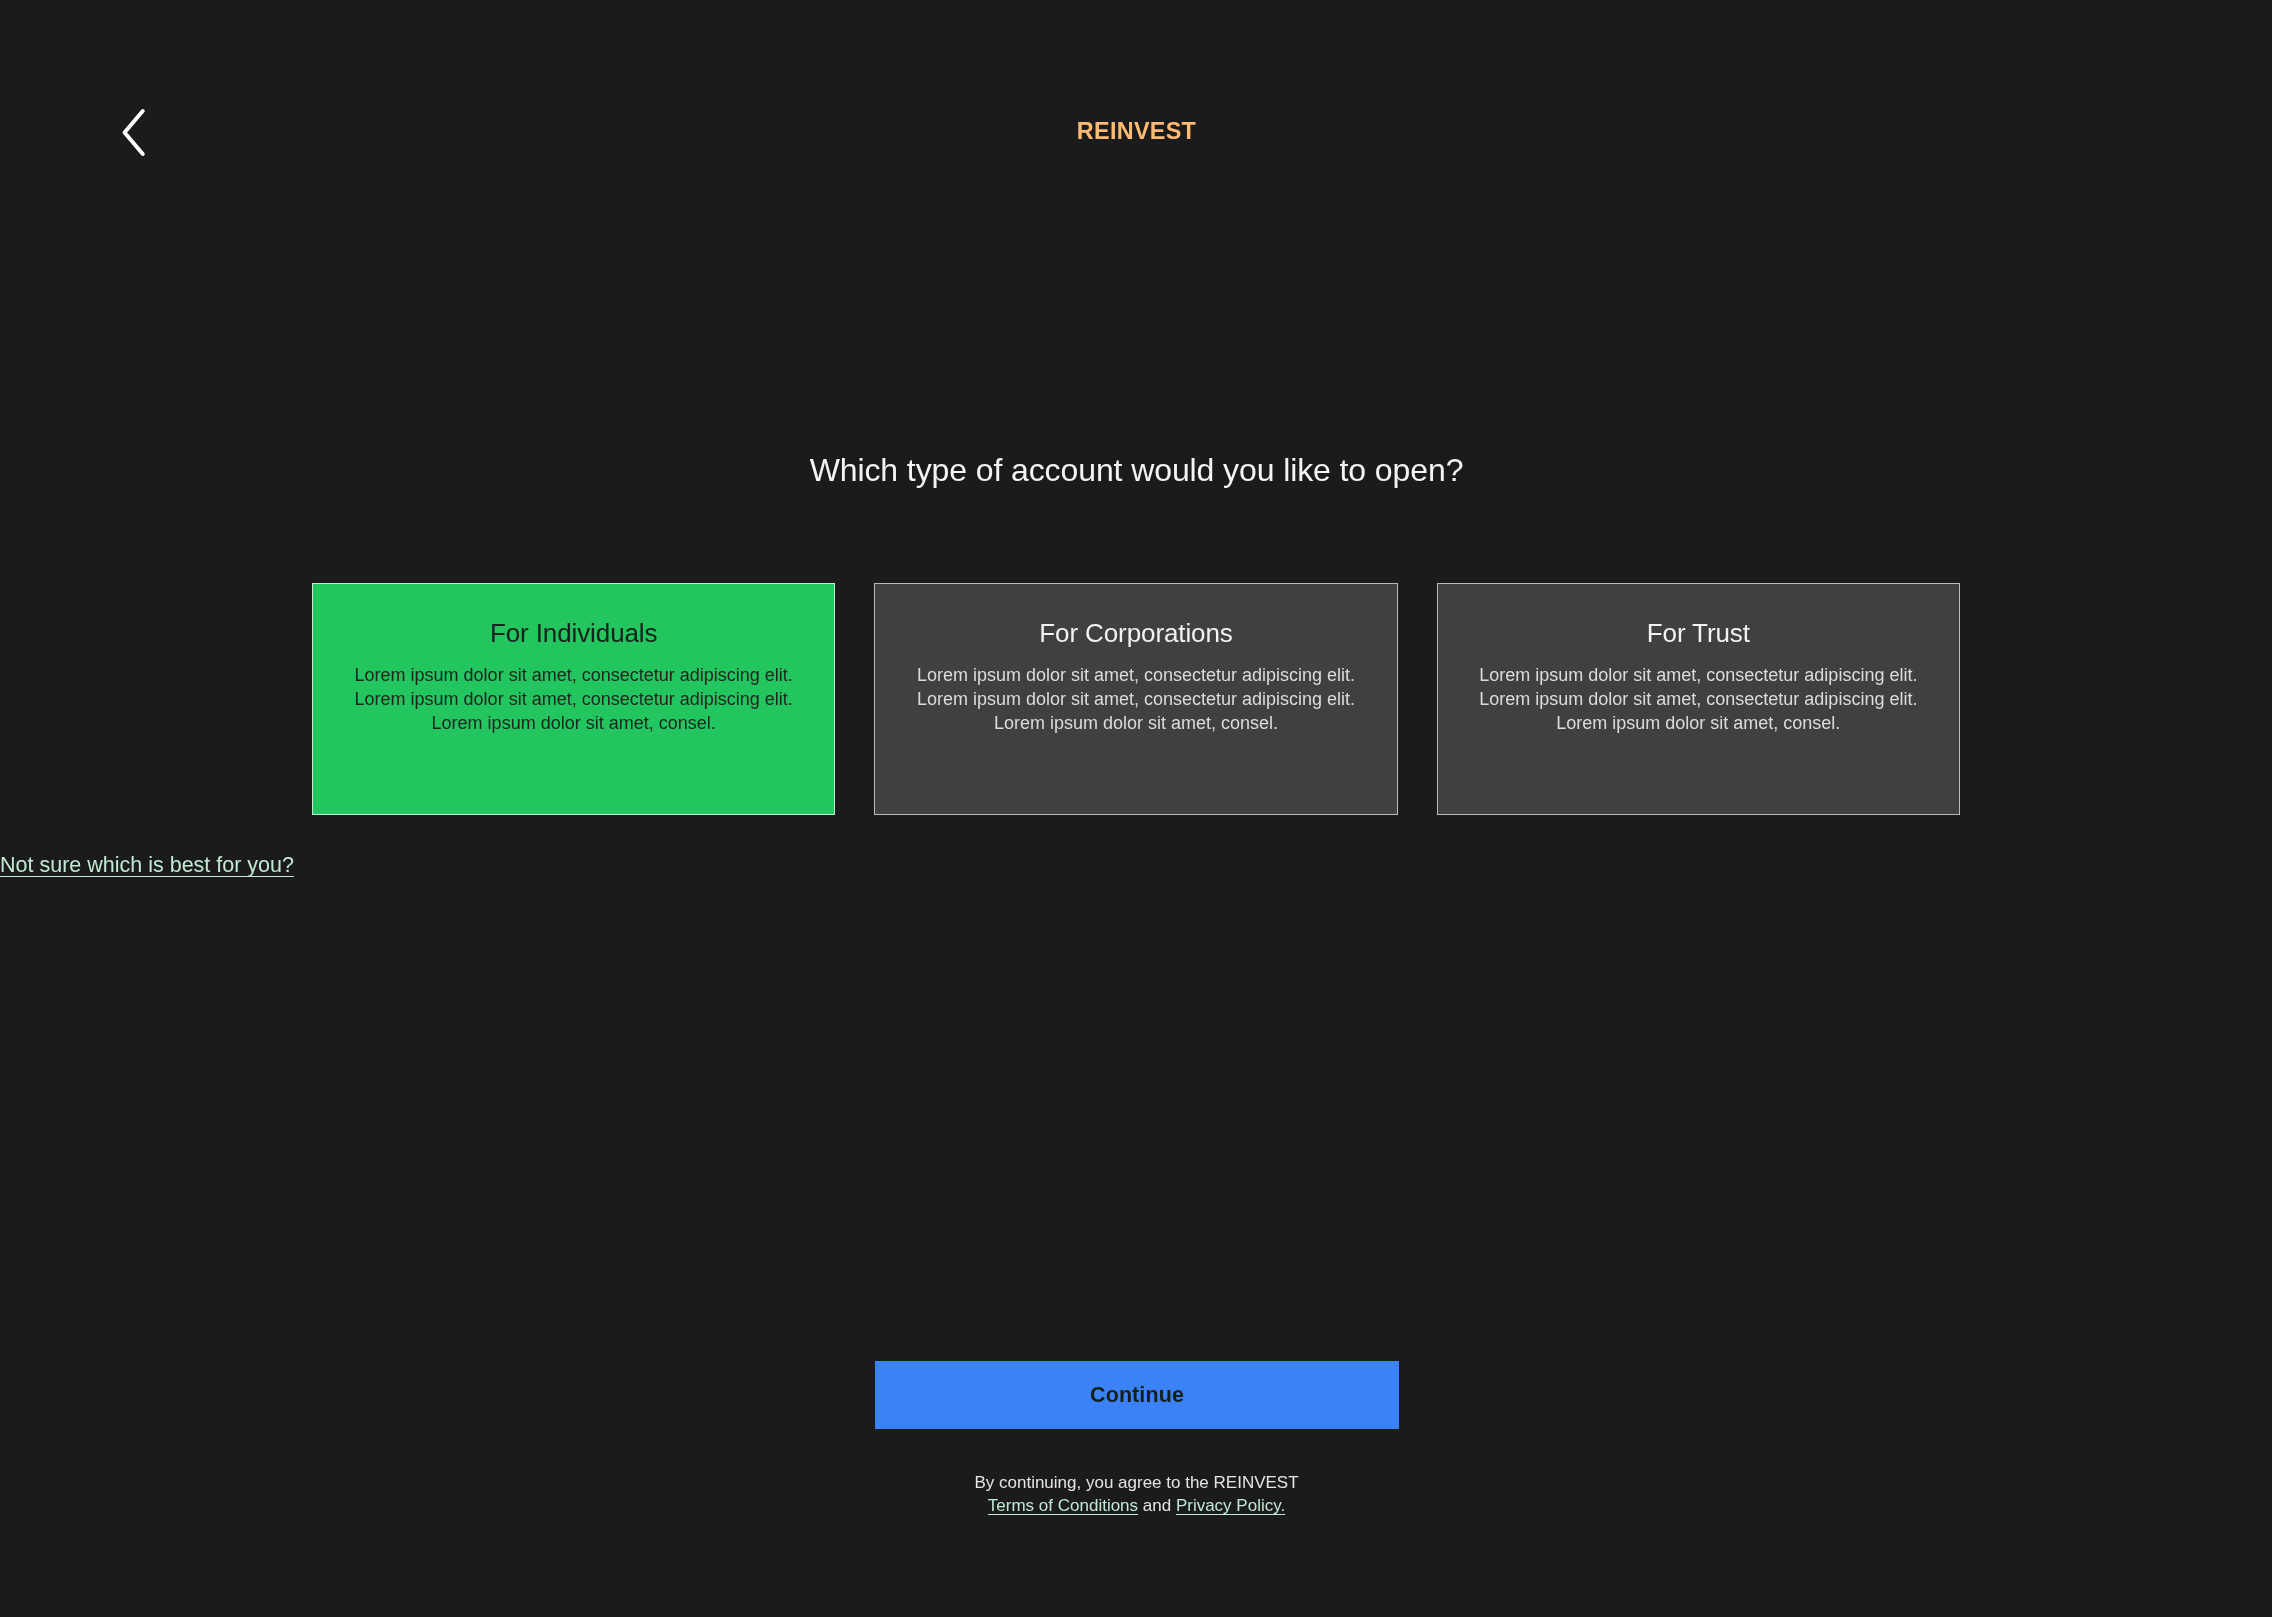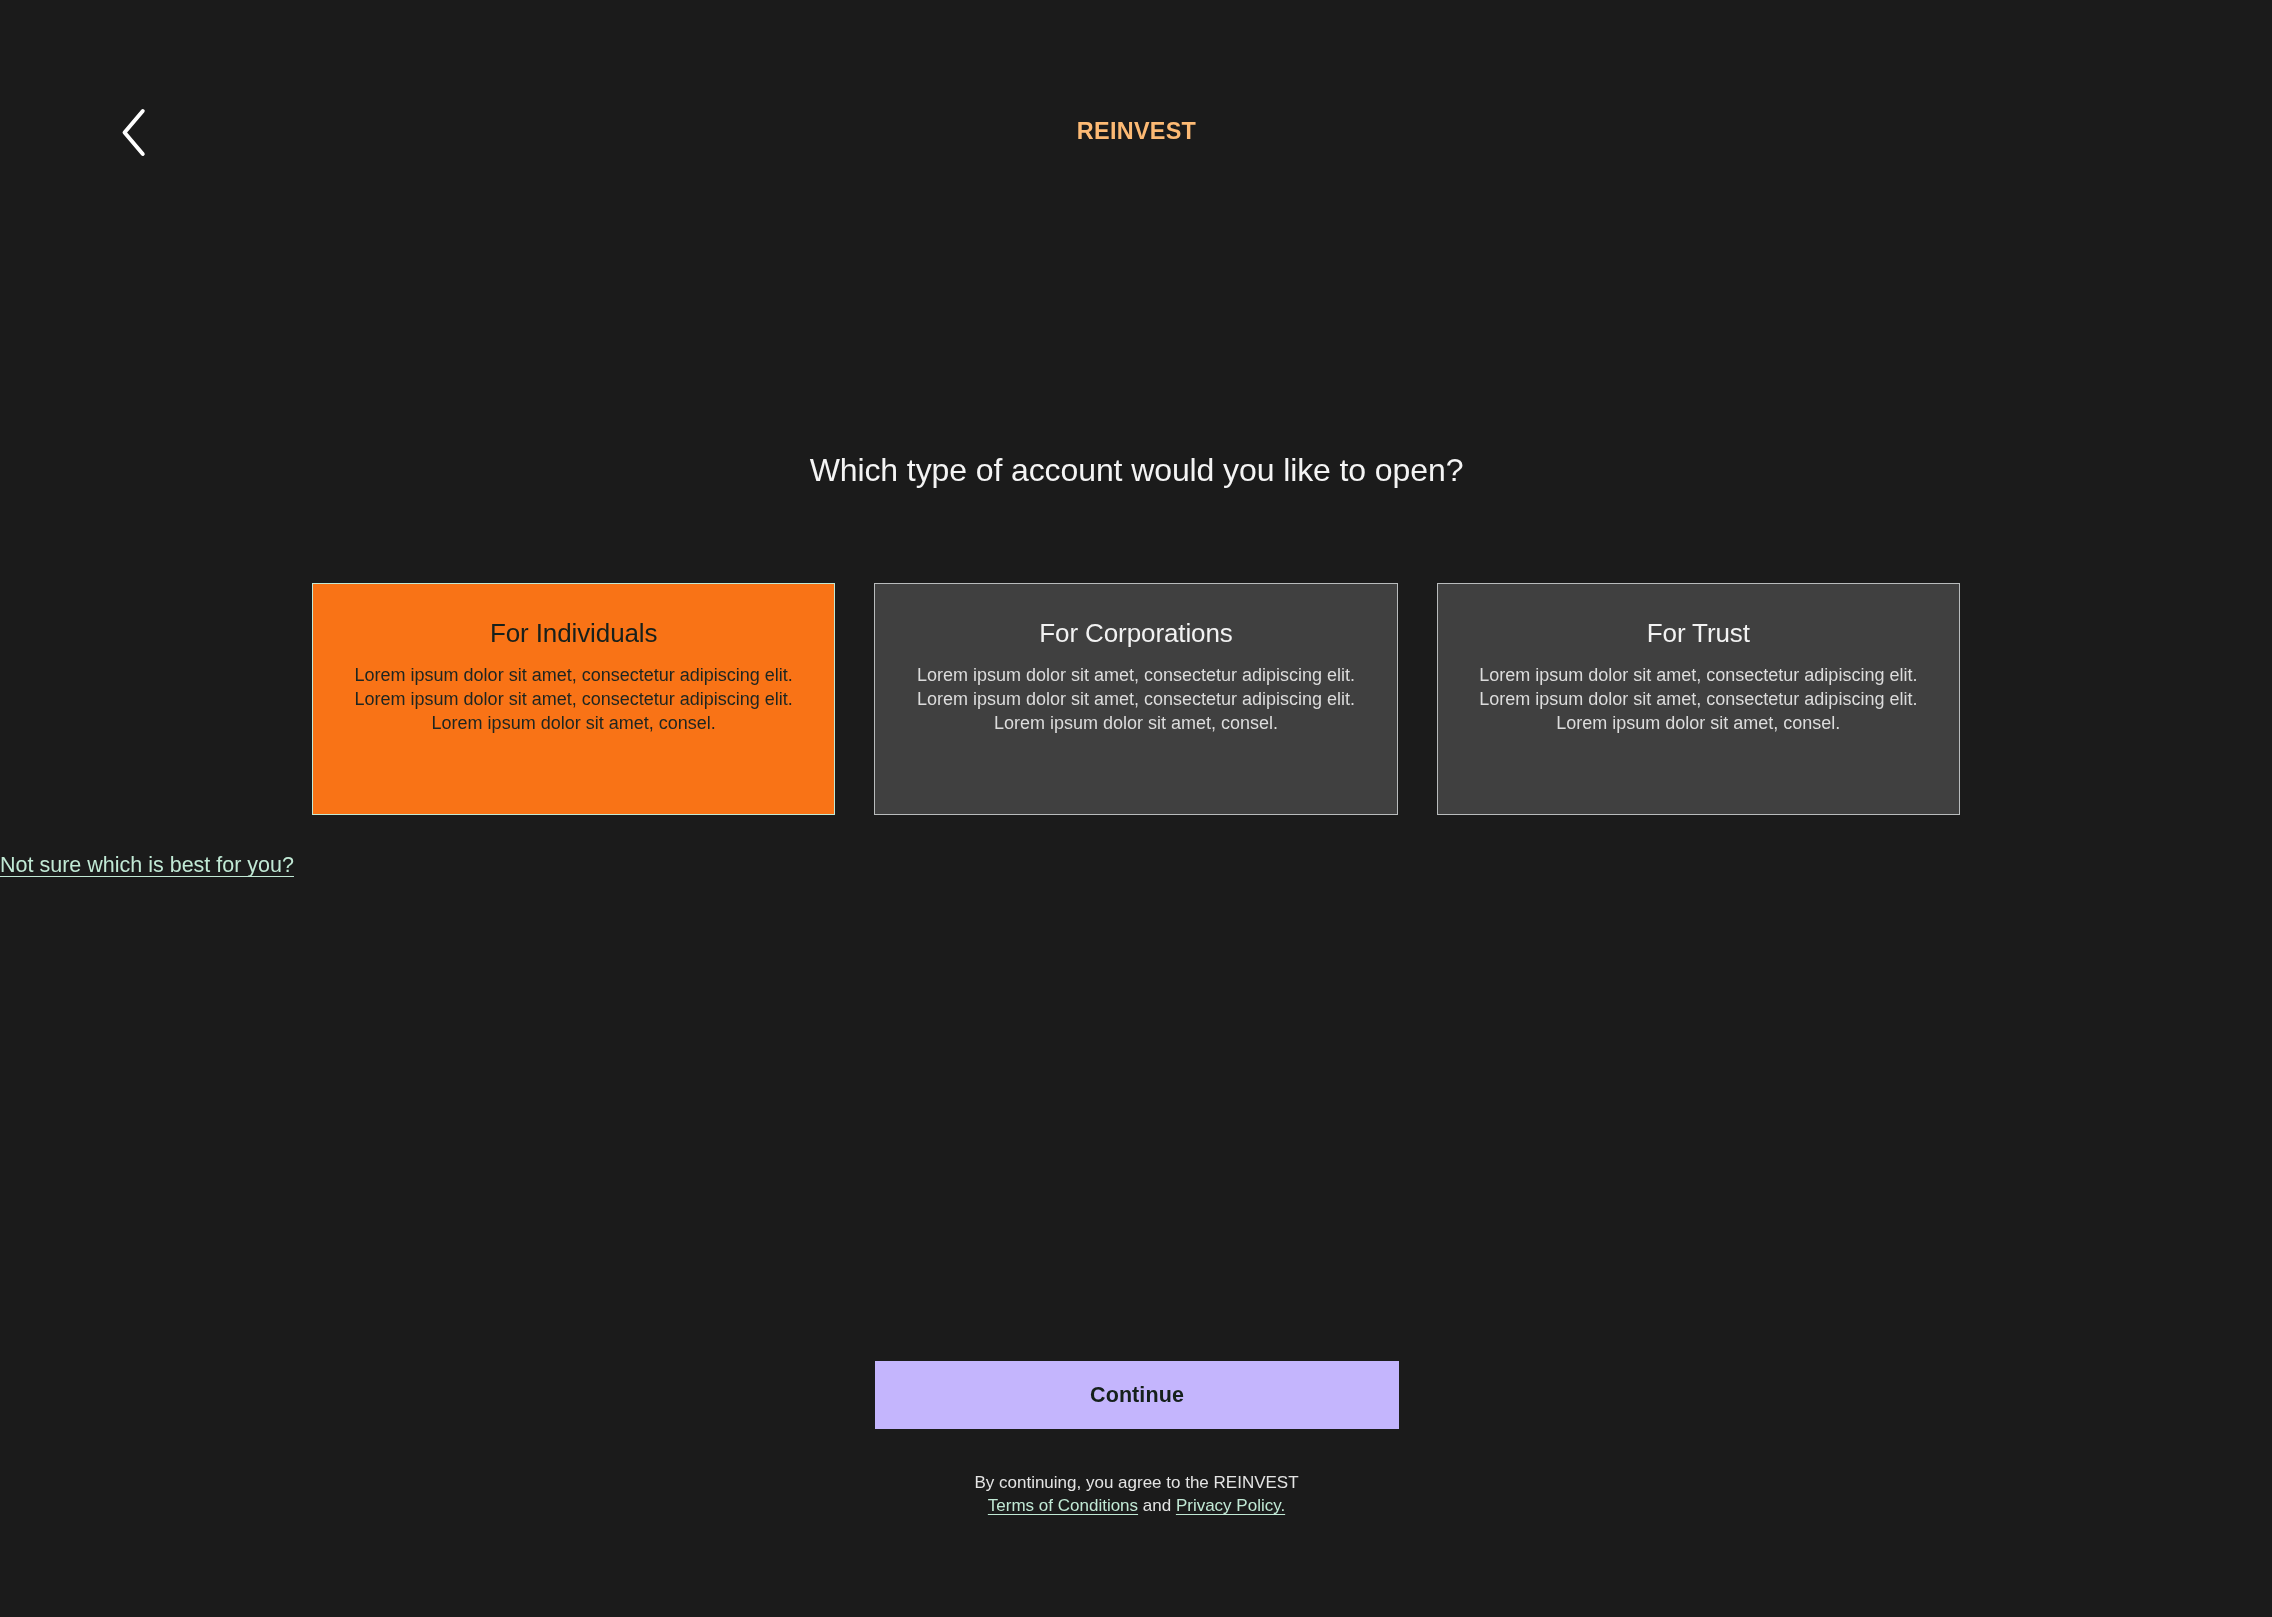--- a/index.html
+++ b/index.html
@@ -93,21 +93,21 @@
     min-height: 232px;
     padding: 35px 30px 26px;
     text-align: center;
     border: 1.3px solid #b9bcbd;
     background: #404040;
     cursor: pointer;
     display: block;
   }
 
   .card.selected {
-    background: #f97316;
+    background: #22c55e;
     border-color: #c1e9d5;
   }
 
   .card-title {
     font-size: 26px;
     font-weight: 400;
     line-height: 1.15;
     letter-spacing: -0.1px;
     color: #f2f2f2;
     margin-bottom: 14.3px;
@@ -142,21 +142,21 @@
     cursor: pointer;
   }
 
   
   .continue-button {
     position: absolute;
     left: 875px;
     top: 1361px;
     width: 524px;
     height: 68px;
-    background: #c4b5fd;
+    background: #3b82f6;
     border: none;
     color: #15201b;
     font-family: "Liberation Sans", sans-serif;
     font-size: 21.5px;
     font-weight: 700;
     letter-spacing: 0.1px;
     cursor: pointer;
     display: flex;
     align-items: center;
     justify-content: center;

